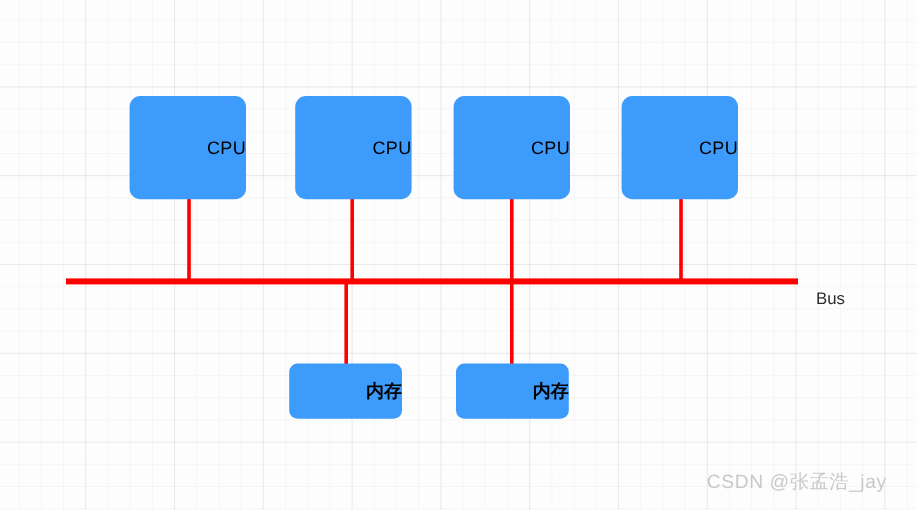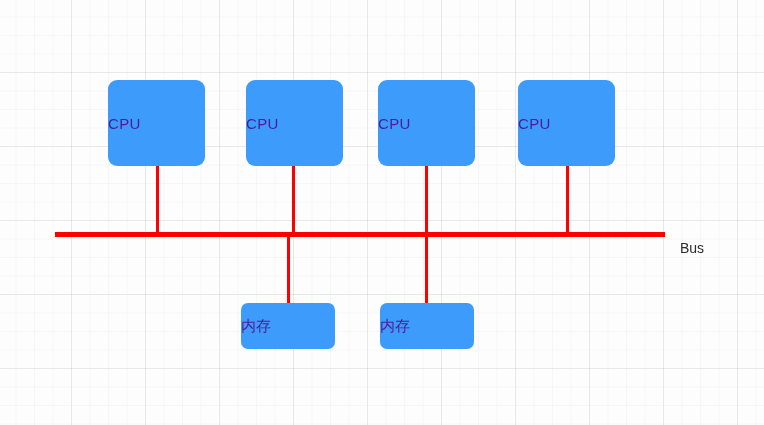--- a/index.html
+++ b/index.html
@@ -31,39 +31,39 @@
       18.5px 18.5px;
     background-position: -3px -2px, -3px -2px, -3px -2px, -3px -2px;
   }
 
   
   .node {
     position: absolute;
     box-sizing: border-box;
     display: flex;
     align-items: center;
-    justify-content: flex-start;
-    color: #4c1d95;
+    justify-content: flex-end;
+    color: #000000;
     background: #3d9bfc;
     border-radius: 9px;
     z-index: 3;
     user-select: none;
   }
   .node.cpu {
     width: 97px;
     height: 86px;
     font-size: 15px;
     letter-spacing: 0.3px;
   }
   .node.mem {
     width: 94px;
     height: 46px;
     border-radius: 7px;
     font-size: 15px;
-    font-weight: 400;
+    font-weight: 700;
   }
 
   
   .wire-v {
     position: absolute;
     width: 3px;
     background: #fe0000;
     z-index: 2;
   }
   .bus-line {
@@ -120,14 +120,15 @@
   <div class="wire-v" style="left:287px; top:235px; height:70px;"></div>
   <div class="wire-v" style="left:425px; top:235px; height:70px;"></div>
 
   <div class="node mem" style="left:241px; top:303px;">
     <span>内存</span>
   </div>
   <div class="node mem" style="left:380px; top:303px;">
     <span>内存</span>
   </div>
 
+  <div class="watermark" style="left:589px; top:392px;">CSDN @张孟浩_jay</div>
 
 </div>
 
 </body></html>

